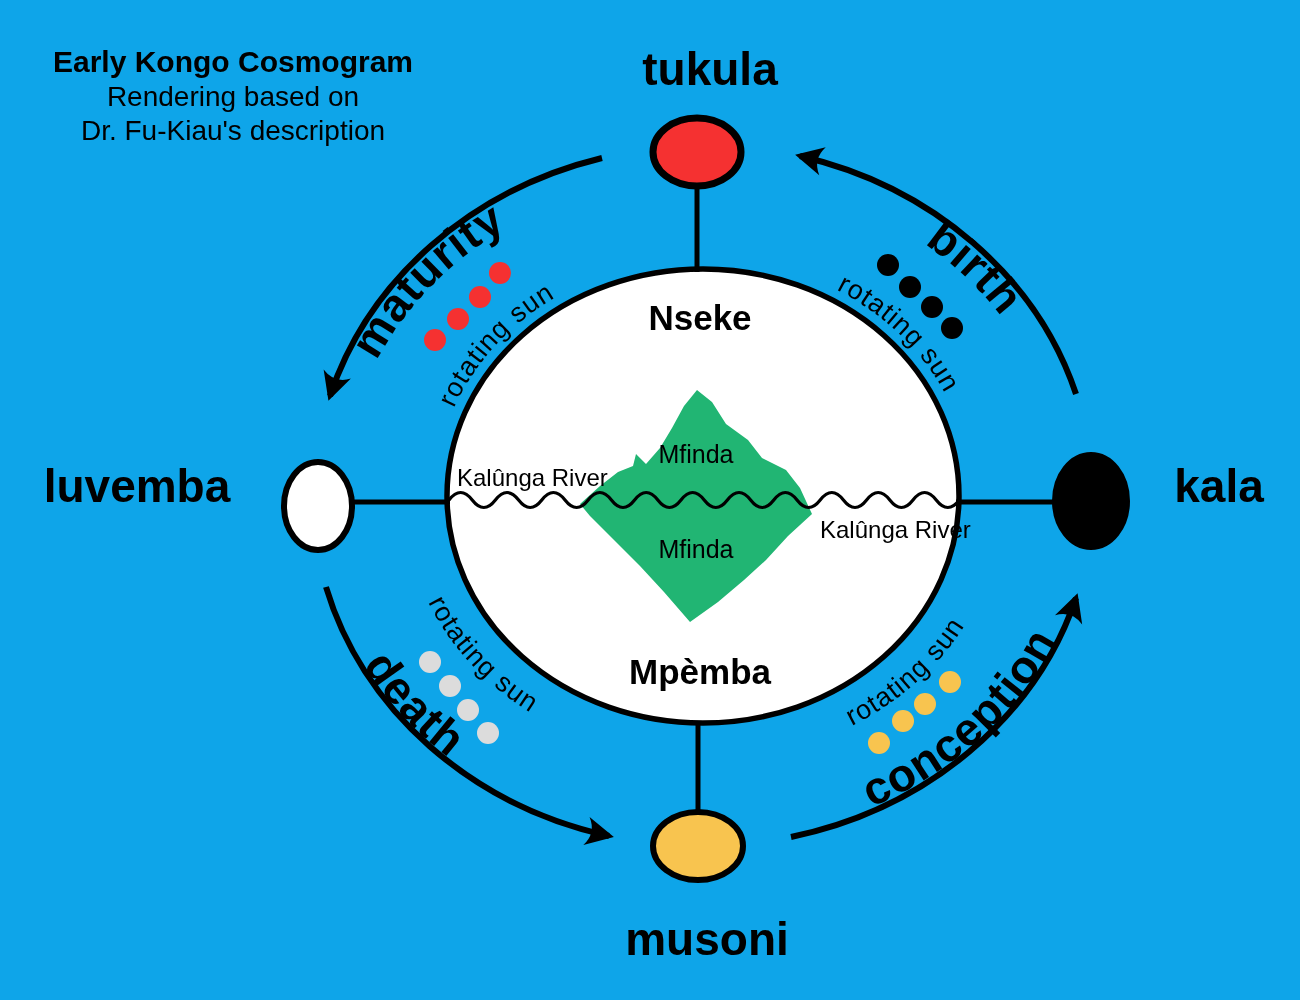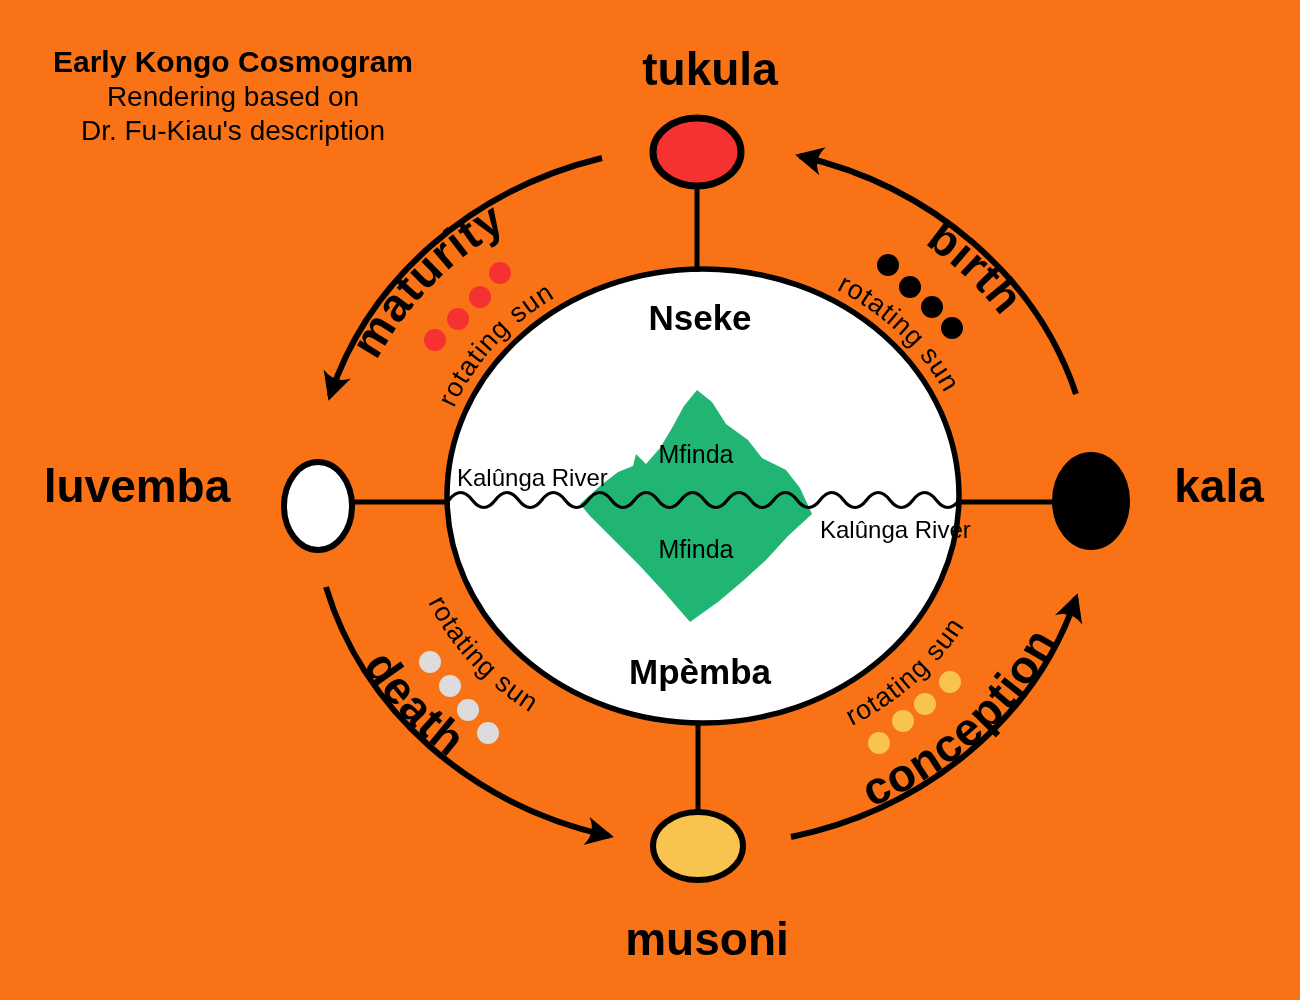--- a/index.html
+++ b/index.html
@@ -1,20 +1,20 @@
 <!DOCTYPE html>
 <html><head>
 <meta charset="utf-8">
 <style>
   html, body { margin: 0; padding: 0; background: #ffffff; }
   .stage {
     position: relative;
     width: 1300px;
     height: 1000px;
-    background: #f97316;
+    background: #0ea5e9;
     font-family: "Liberation Sans", sans-serif;
   }
   svg { display: block; }
   text { fill: #000000; }
   .title-bold   { font-size: 30px; font-weight: bold; }
   .title-reg    { font-size: 28px; }
   .node-label   { font-size: 46px; font-weight: bold; }
   .world-label  { font-size: 35px; font-weight: bold; }
   .forest-label { font-size: 25px; }
   .river-label  { font-size: 24px; }

